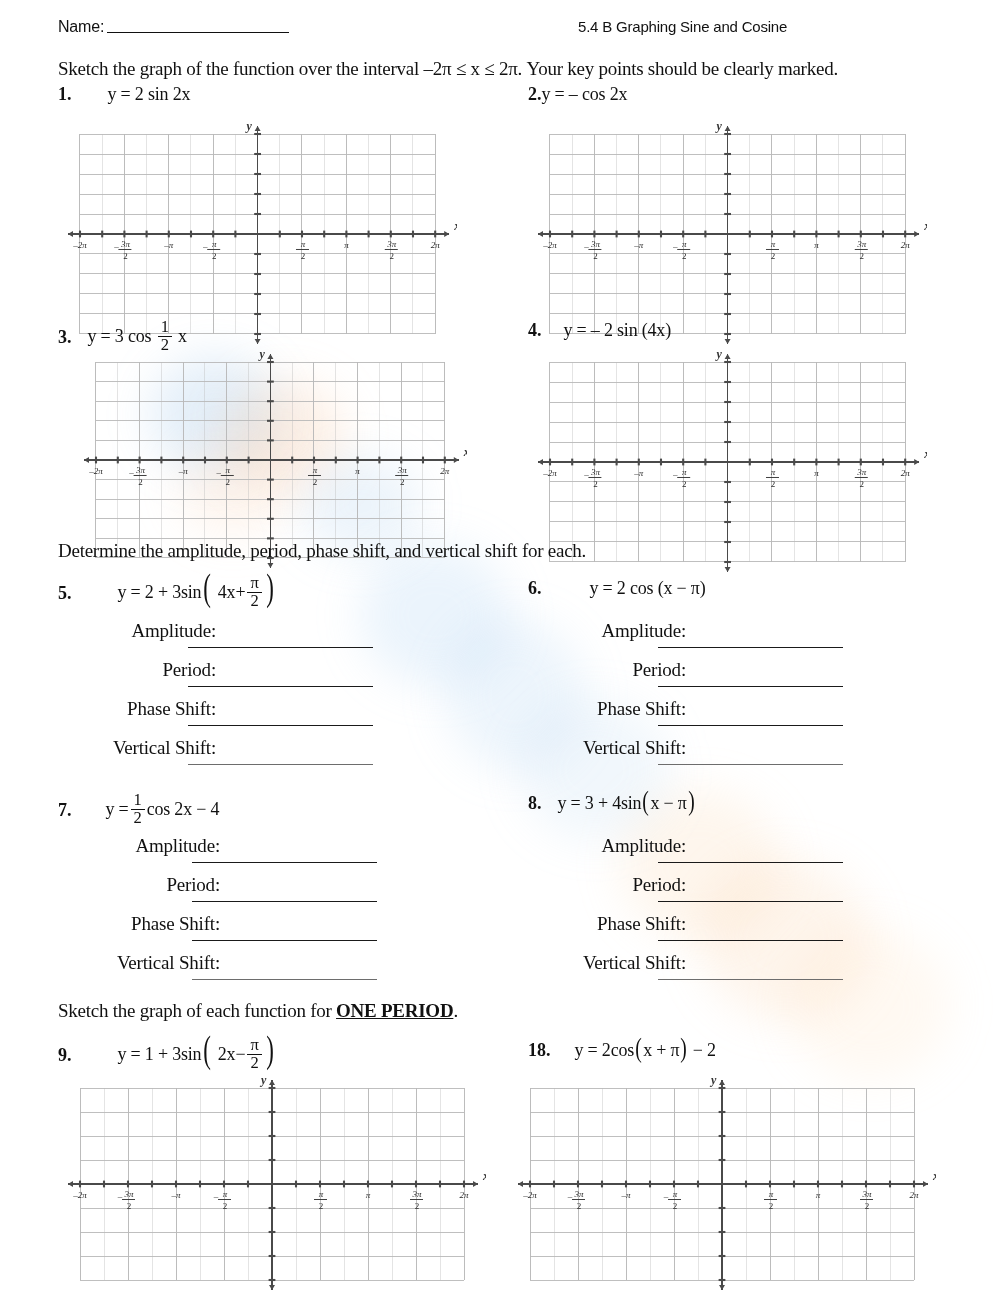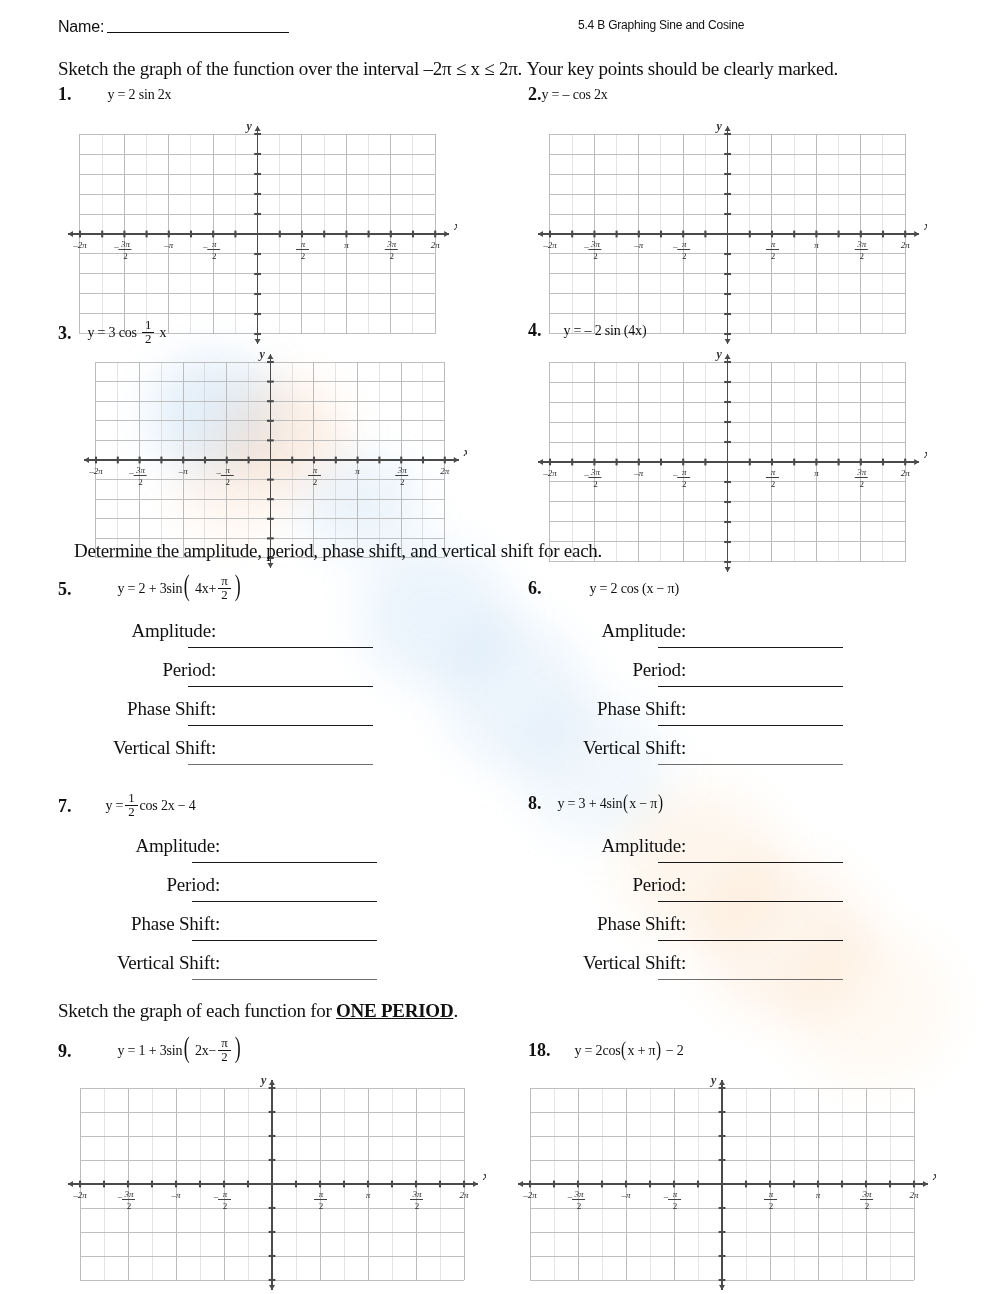--- a/index.html
+++ b/index.html
@@ -54,54 +54,54 @@
     display: inline-block;
     width: 182px;
     border-bottom: 1.6px solid #111;
     height: 14px;
     margin-left: 3px;
   }
   .worksheet-title {
     position: absolute;
     left: 578px; top: 0;
     font-family: "Liberation Sans", sans-serif;
-    font-size: 12px;
+    font-size: 15px;
     letter-spacing: -0.2px;
     white-space: nowrap;
   }
 
   
   .instruction {
     position: absolute;
     font-size: 19px;
     white-space: nowrap;
     letter-spacing: -0.25px;
   }
   #instr-1 { left: 58px; top: 58px; }
-  #instr-2 { left: 74px; top: 540px; }
+  #instr-2 { left: 58px; top: 540px; }
   #instr-3 { left: 58px; top: 1000px; }
   .instruction .bold-underline {
     font-weight: bold;
     text-decoration: underline;
   }
 
   
   .prob {
     position: absolute;
     display: flex;
     align-items: center;
     white-space: nowrap;
     font-size: 18px;
   }
   .prob-num {
     font-weight: bold;
     font-size: 18px;
   }
   .prob-eq {
-    font-size: 14px;
+    font-size: 18px;
     letter-spacing: -0.2px;
   }
 
   
   .frac {
     display: inline-flex;
     flex-direction: column;
     align-items: center;
     vertical-align: middle;
     line-height: 1.02;

